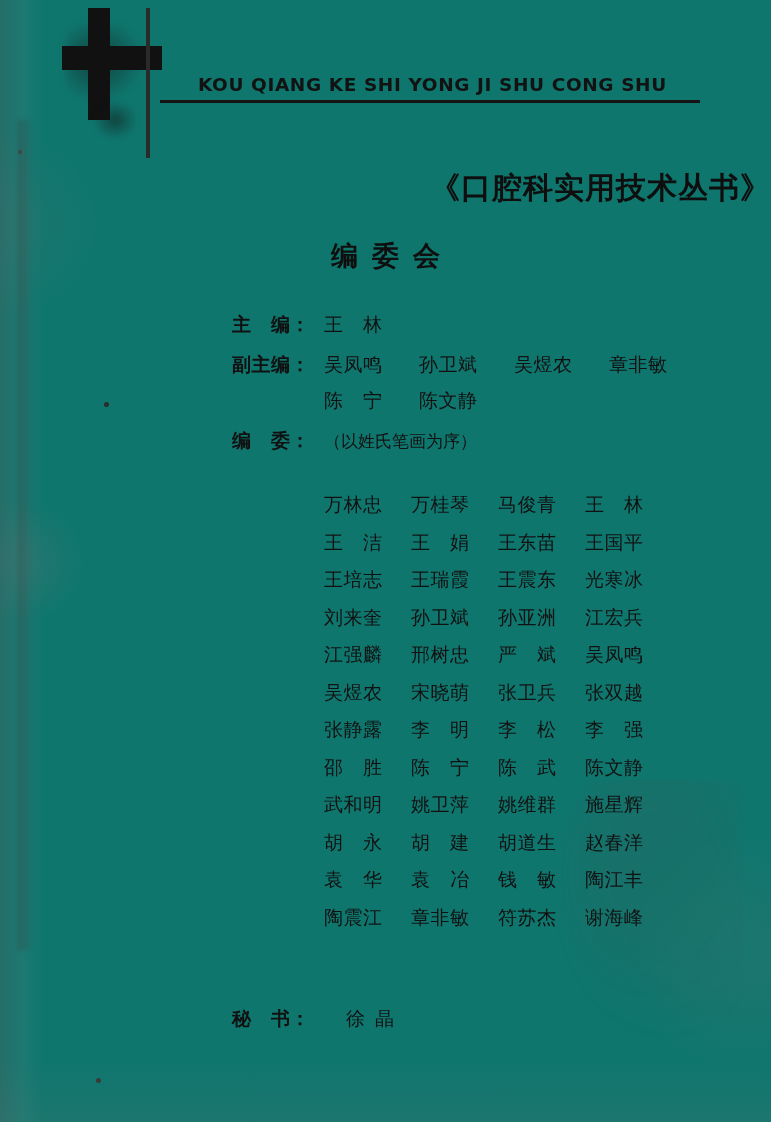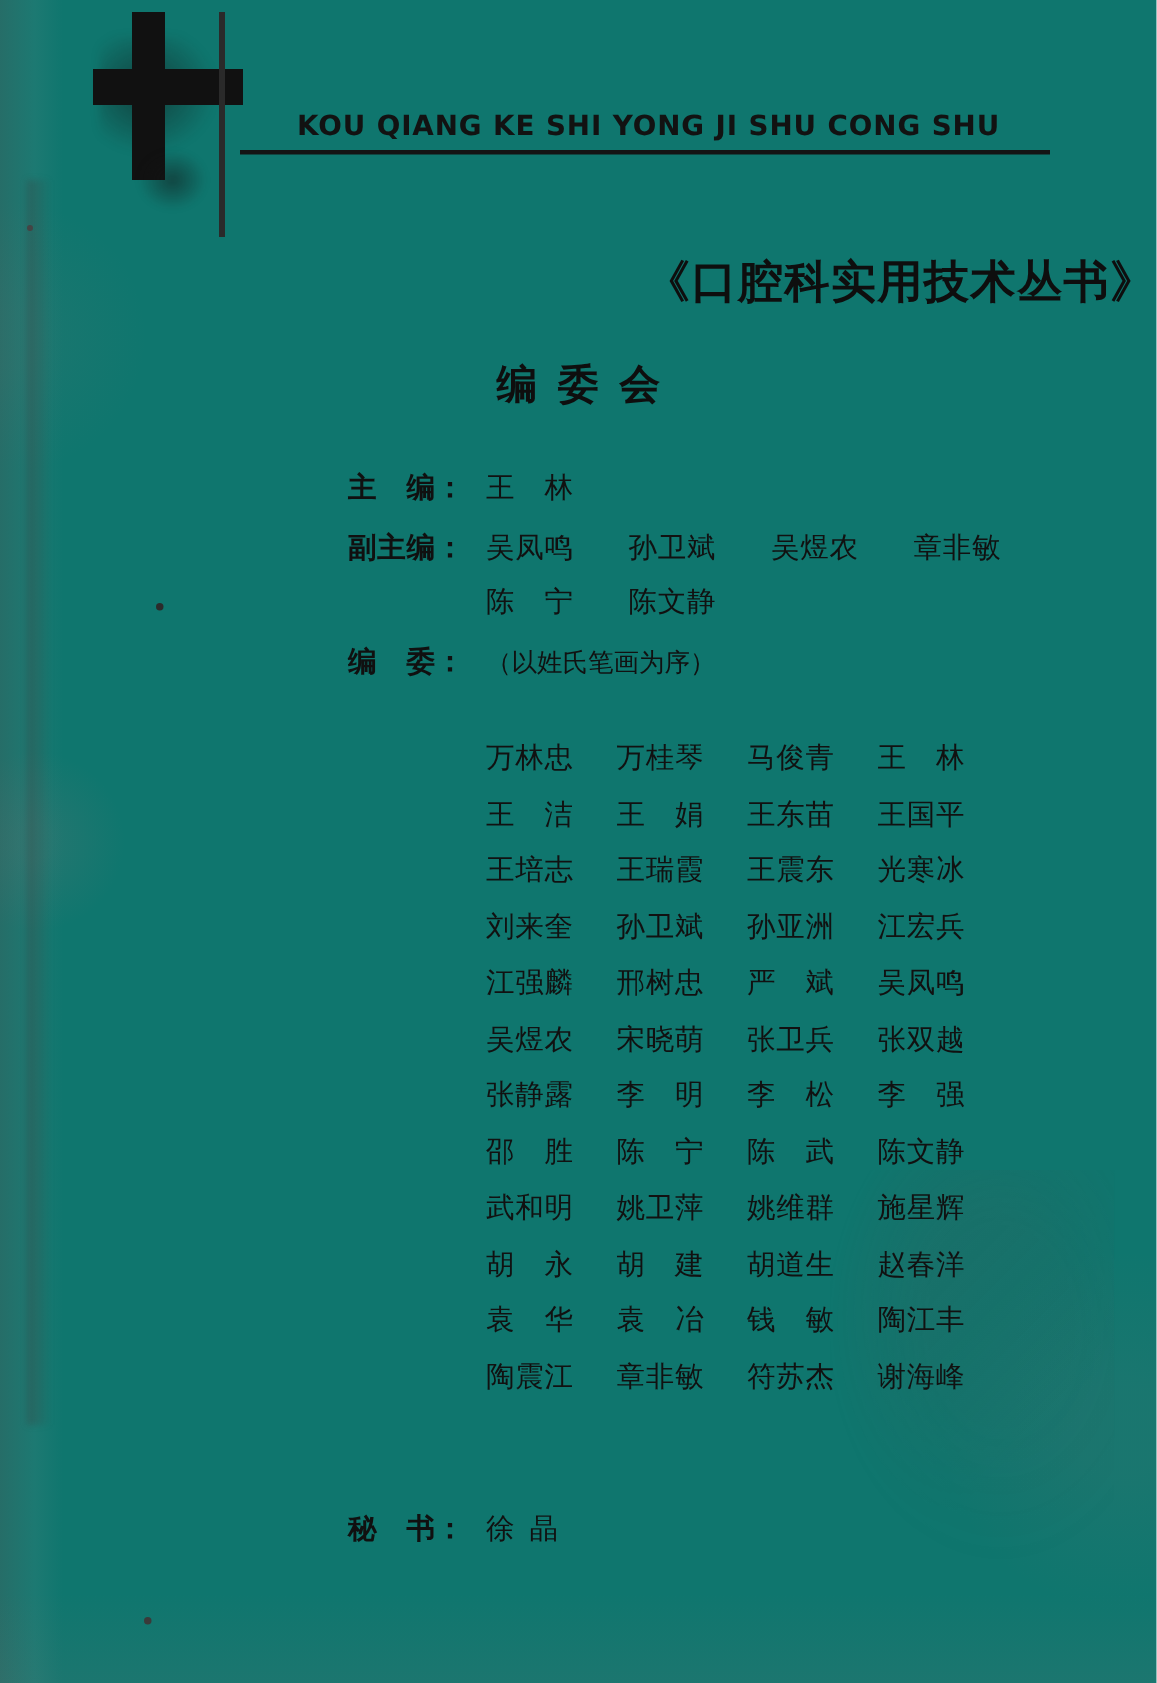--- a/index.html
+++ b/index.html
@@ -229,20 +229,21 @@
     white-space: nowrap;
     letter-spacing: 0.5px;
   }
 
   .secretary {
     position: absolute;
     left: 232px;
     top: 1006px;
     display: flex;
     align-items: baseline;
+    gap: 22px;
   }
   .secretary .role { flex: 0 0 92px; }
   .secretary .val {
     font-size: 19px;
     letter-spacing: 10px;
     color: #111;
   }
 </style>
 </head>
 <body>

